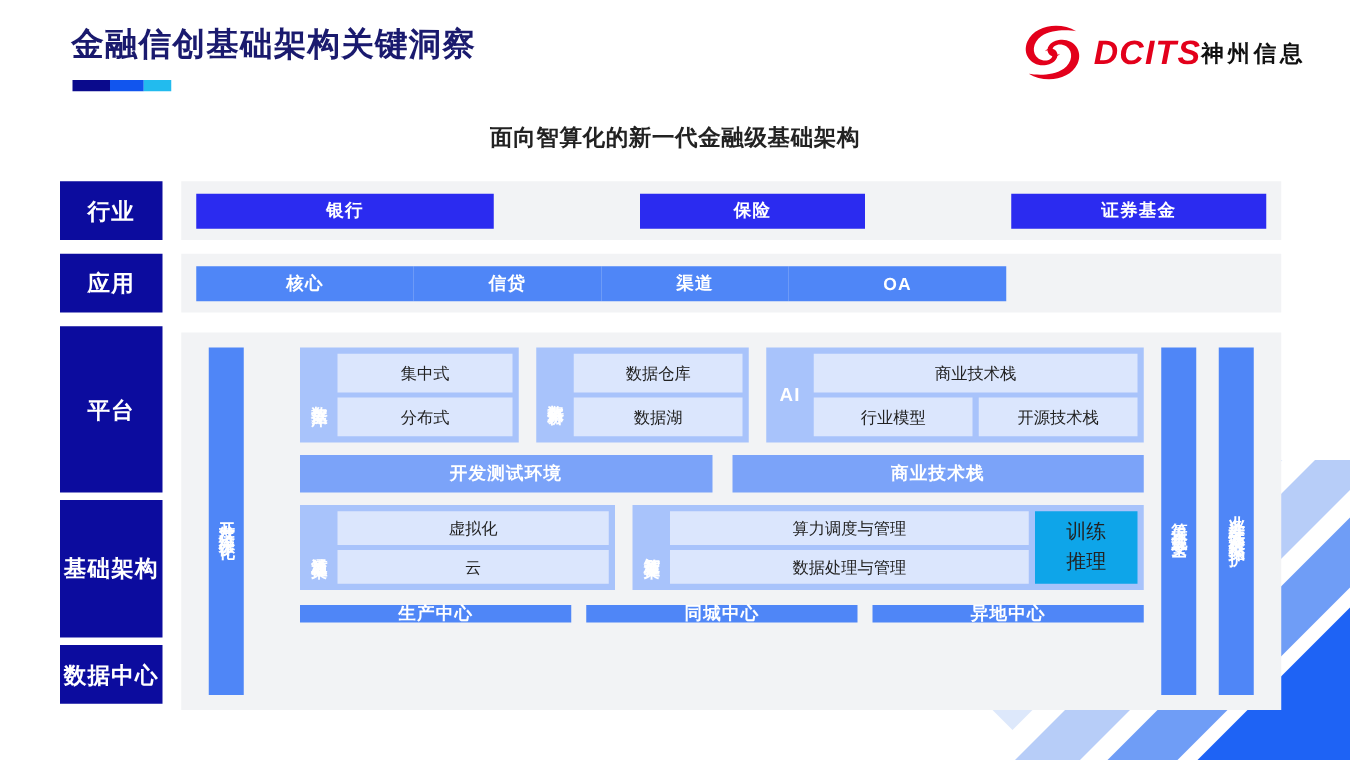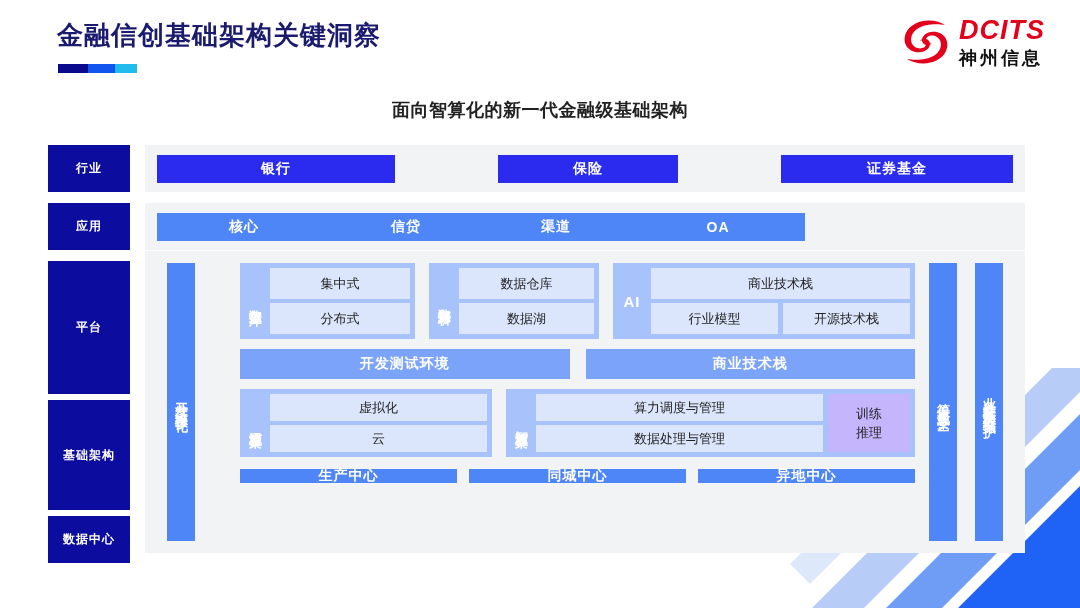--- a/index.html
+++ b/index.html
@@ -53,53 +53,53 @@
     position: absolute; left: 58px; top: 64px;
     display: flex; width: 79px; height: 9px;
   }
   .title-rule i { display: block; height: 100%; }
   .tr1 { width: 30px; background: #0a0a8c; }
   .tr2 { width: 27px; background: #1155ee; }
   .tr3 { width: 22px; background: #22bbee; }
 
   .logo { position: absolute; right: 35px; top: 16px; display: flex; align-items: center; gap: 8px;}
   .logo-mark { position: relative; width: 50px; height: 52px; }
-  .logo-text { display: flex; flex-direction: column; line-height: 1; }
+  .logo-text { display: flex; flex-direction: row; line-height: 1; }
   .logo-en { font-size: 27px; font-weight: 800; color: #e3001b; letter-spacing: 1px; font-style: italic; }
   .logo-cn { font-size: 18px; font-weight: 700; color: #111; letter-spacing: 3px; margin-top: 5px;}
 
   .subtitle {
     position: absolute; left: 0; top: 98px; width: 1080px;
     text-align: center; font-size: 18px; font-weight: 700; color: #222;
     z-index: 5; letter-spacing: 0.5px;
   }
 
   
   .diagram { position: absolute; left: 0; top: 138px; width: 1080px; height: 440px; z-index: 4; }
 
   .lbl {
     position: absolute; left: 48px;
     background: #0c0c9e; color: #fff;
     display: flex; align-items: center; justify-content: center;
-    font-size: 12px; font-weight: 700; width: 82px;
+    font-size: 18px; font-weight: 700; width: 82px;
     letter-spacing: 1px;
   }
   .lbl-industry  { top: 7px;   height: 47px; }
   .lbl-app       { top: 65px;  height: 47px; }
   .lbl-platform  { top: 123px; height: 133px; }
   .lbl-infra     { top: 262px; height: 110px; }
   .lbl-dc        { top: 378px; height: 47px; }
 
   .band {
     position: absolute; left: 145px; width: 880px;
     background: #f2f3f5;
   }
   .band-industry { top: 7px;  height: 47px; }
   .band-app      { top: 65px; height: 47px; }
-  .band-core     { top: 113px; height: 302px; }
+  .band-core     { top: 128px; height: 302px; }
 
   .row-boxes { position: absolute; left: 0; top: 0; width: 100%; height: 100%;
                display: flex; align-items: center; padding: 0 12px; gap: 0; }
 
   .chip {
     color: #fff; font-size: 14px; font-weight: 700;
     display: flex; align-items: center; justify-content: center;
     letter-spacing: 1px;
   }
   .chip-industry { background: #2b2bf0; height: 28px; }
@@ -153,21 +153,21 @@
   .wide-chip {
     background: #7ba3f9; color: #fff; font-size: 14px; font-weight: 700;
     display: flex; align-items: center; justify-content: center; flex: 1;
     letter-spacing: 1px;
   }
 
   .rowC { position: absolute; left: 0; top: 126px; width: 100%; height: 68px; display: flex; gap: 14px; }
   .g-gc { width: 252px; }
   .g-ic { flex: 1; }
   .cell-tall {
-    background: #c4b5fd; color: #222; font-size: 13px; width: 82px;
+    background: #0ea5e9; color: #222; font-size: 16px; width: 82px;
     display: flex; flex-direction: column; align-items: center; justify-content: center;
     line-height: 1.5; flex: none;
   }
 
   .rowD { position: absolute; left: 0; top: 206px; width: 100%; height: 14px; display: flex; gap: 12px; justify-content: flex-end; }
   .dc-chip {
     background: #4f86f7; color: #fff; font-size: 14px; font-weight: 700;
     display: flex; align-items: center; justify-content: center; flex: 1;
     letter-spacing: 1px;
   }
@@ -216,21 +216,21 @@
     <div class="lbl lbl-industry">行业</div>
     <div class="lbl lbl-app">应用</div>
     <div class="lbl lbl-platform">平台</div>
     <div class="lbl lbl-infra">基础架构</div>
     <div class="lbl lbl-dc">数据中心</div>
 
     <div class="band band-industry">
       <div class="row-boxes" style="justify-content:space-between;">
         <div class="chip chip-industry" style="width:238px">银行</div>
         <div class="chip chip-industry" style="width:180px">保险</div>
-        <div class="chip chip-industry" style="width:232px">证券基金</div>
+        <div class="chip chip-industry" style="width:204px">证券基金</div>
       </div>
     </div>
 
     <div class="band band-app">
       <div class="row-boxes" style="justify-content:flex-start;">
         <div class="chip chip-app" style="width:174px">核心</div>
         <div class="chip chip-app" style="width:150px">信贷</div>
         <div class="chip chip-app" style="width:150px">渠道</div>
         <div class="chip chip-app" style="width:174px">OA</div>
       </div>

